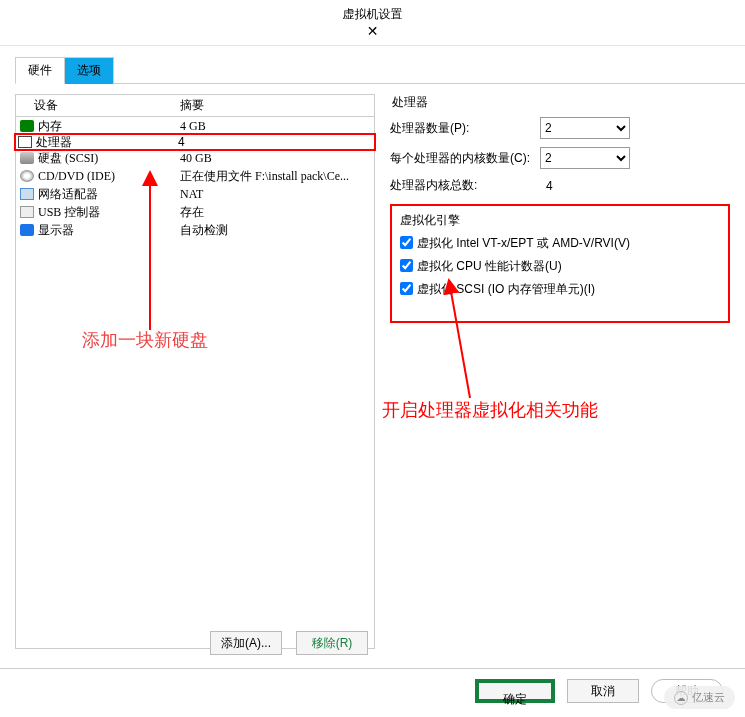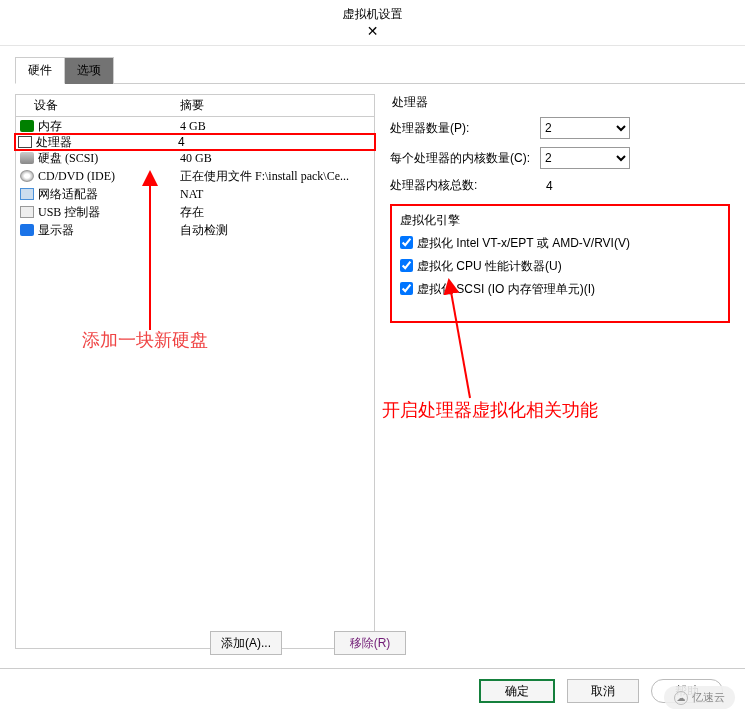--- a/index.html
+++ b/index.html
@@ -1,21 +1,21 @@
 <!DOCTYPE html>
 <html><head>
   <meta charset="utf-8">
   <style>
     * { box-sizing: border-box; margin: 0; padding: 0; }
     body { font-family: "Microsoft YaHei", "Segoe UI", sans-serif; font-size: 12px; background: #fff; width: 745px; height: 717px; overflow: hidden; position: relative; }
     .titlebar { display: flex; justify-content: space-between; align-items: center; padding: 6px 10px; border-bottom: 1px solid #e5e5e5; flex-direction: column; }
     .titlebar .title { font-size: 12px; }
     .titlebar .close { font-size: 14px; cursor: pointer; width: 30px; text-align: center; }
     .tabs { margin: 10px 0 0 15px; display: flex; border-bottom: 1px solid #ccc; }
-    .tab { padding: 4px 12px; border: 1px solid #ccc; border-bottom: none; background: #737373; position: relative; top: 1px; margin-right: -1px; cursor: pointer; font-size: 12px; }
+    .tab { padding: 4px 12px; border: 1px solid #ccc; border-bottom: none; background: #0ea5e9; position: relative; top: 1px; margin-right: -1px; cursor: pointer; font-size: 12px; }
     .tab.active { background: #fff; border-bottom: 1px solid #fff; z-index: 2; text-align: center; }
     .content { display: flex; padding: 10px 15px 0 15px; gap: 15px; }
     .left-panel { width: 360px; border: 1px solid #ccc; height: 555px; position: relative; background: #fff; }
     .device-list { }
     .list-head, .list-row { display: flex; align-items: center; height: 18px; padding: 0 4px; font-family: Liberation Serif, serif; }
     .list-head { border-bottom: 1px solid #ccc; font-weight: normal; height: 22px; }
     .c1 { width: 160px; display: flex; align-items: center; gap: 4px; }
     .c2 { flex: 1; }
     .icon { width: 14px; height: 12px; display: inline-block; }
     .icon.mem { background: green; border-radius: 2px; }
@@ -37,22 +37,22 @@
     .virt-box { border: 2px solid #f00; padding: 6px 8px 17px 8px; margin-top: 0; }
     .virt-title { margin-bottom: 6px; }
     .chk { display: block; margin-bottom: 6px; font-size: 12px; }
     .chk input { margin-right: 4px; vertical-align: -2px; }
     .annotation1 { position: absolute; left: 82px; top: 328px; color: #ef4444; font-size: 18px; font-family: "SimSun", serif; }
     .annotation2 { position: absolute; left: 382px; top: 398px; color: #f00; font-size: 18px; font-family: "SimSun", serif; }
     .arrow { position: absolute; pointer-events: none; }
     .btn-row1 { position: absolute; bottom: 62px; left: 210px; display: flex; gap: 14px; }
     .btn-row2 { position: absolute; bottom: 14px; right: 22px; display: flex; gap: 12px; align-items: center; }
     .btn { min-width: 72px; height: 24px; border: 1px solid #bbb; background: #f5f5f5; cursor: pointer; font-size: 12px; padding: 0 10px; }
-    .btn.disabled { color: #701a75; cursor: default; margin-left: 38px; }
-    .btn.ok { border: 2px solid #15803d; padding: 0 24px; }
+    .btn.disabled { color: #15803d; cursor: default; }
+    .btn.ok { border: 4px solid #15803d; padding: 8px 24px; }
     .btn.help { border-radius: 12px; background: #fff; }
     .hr-bottom { position: absolute; bottom: 48px; left: 0; right: 0; border-top: 1px solid #ccc; }
     .watermark { position: absolute; right: 10px; bottom: 8px; background: rgba(240,240,240,0.9); border-radius: 12px; padding: 4px 10px; font-size: 11px; color: #888; display: flex; align-items: center; gap: 4px; }
     .watermark .wm-icon { width: 14px; height: 14px; border-radius: 50%; border: 1px solid #bbb; display: inline-flex; align-items: center; justify-content: center; font-size: 9px; }
   </style>
 </head>
 <body>
 
 <div class="titlebar">
   <span class="title">虚拟机设置</span>

